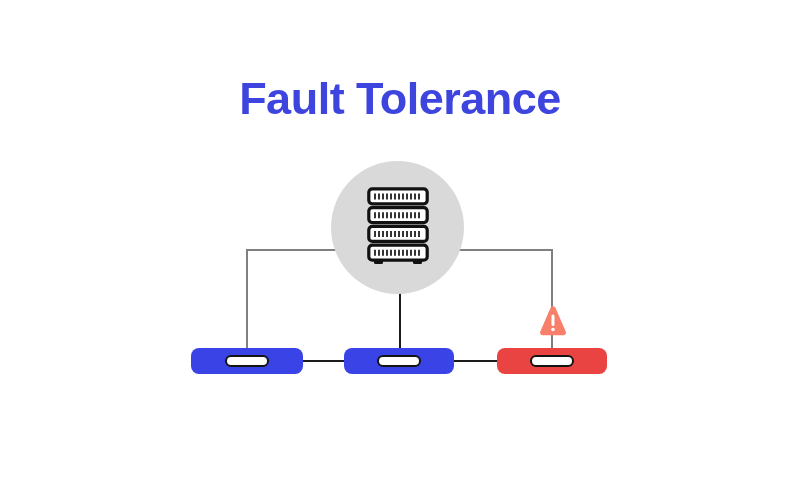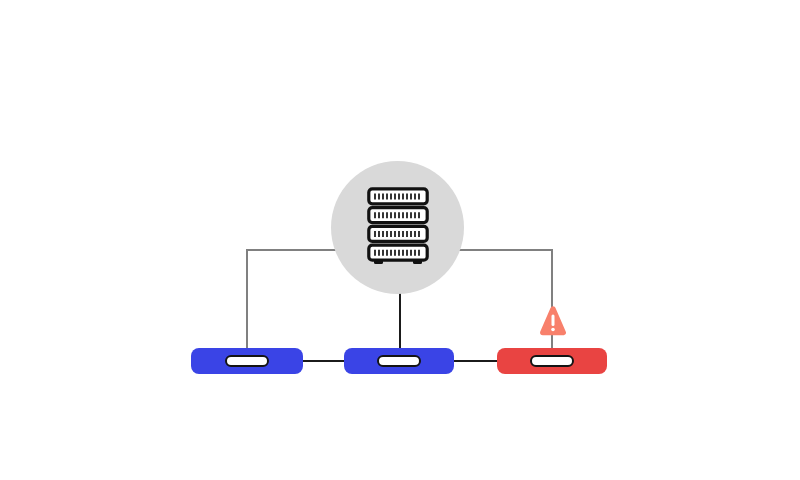--- a/index.html
+++ b/index.html
@@ -83,20 +83,21 @@
     width: 26px;
     height: 34px;
     z-index: 3;
   }
 </style>
 </head>
 <body>
 
 <div class="stage">
 
+  <div class="title">Fault Tolerance</div>
 
   <div class="line gray bus-line"></div>
   <div class="line gray drop-left"></div>
   <div class="line gray drop-right"></div>
   <div class="line black drop-center"></div>
   <div class="line black link-left"></div>
   <div class="line black link-right"></div>
 
   <div class="hub-circle">
     <span>

